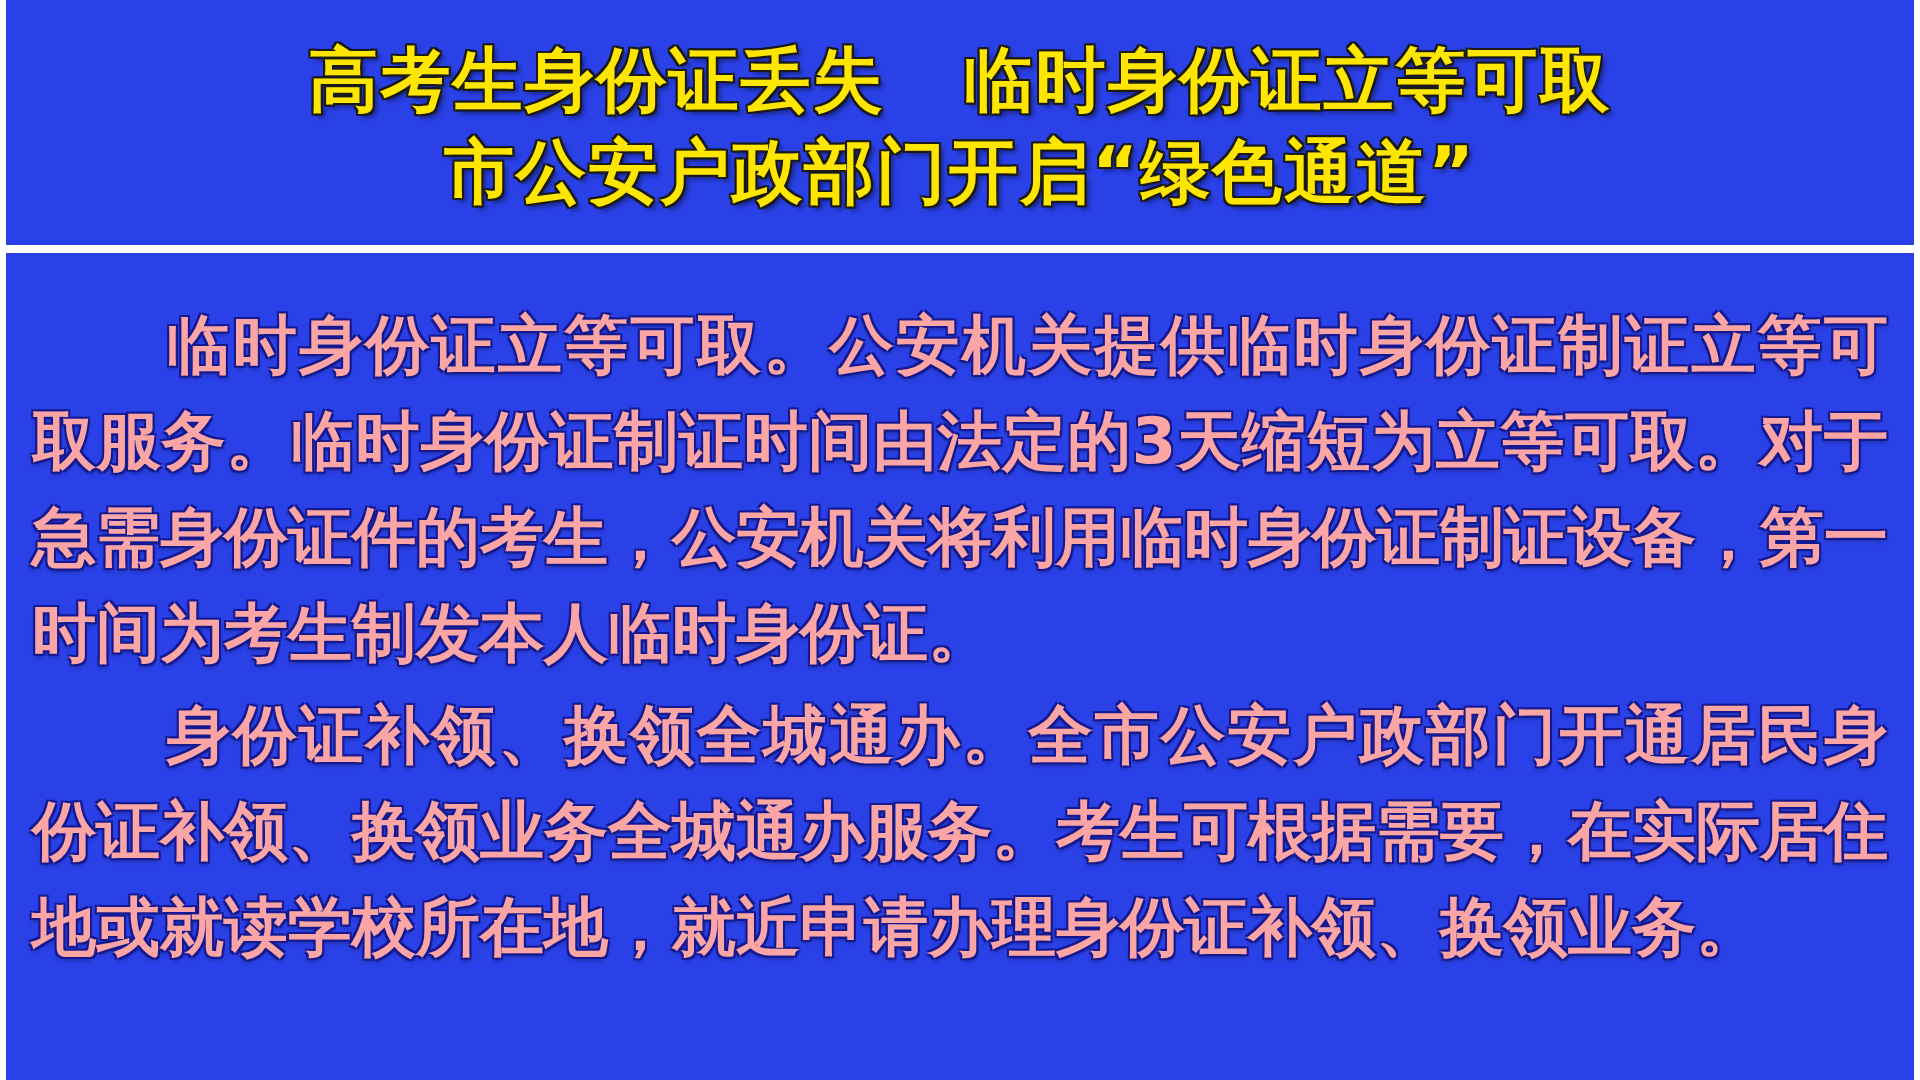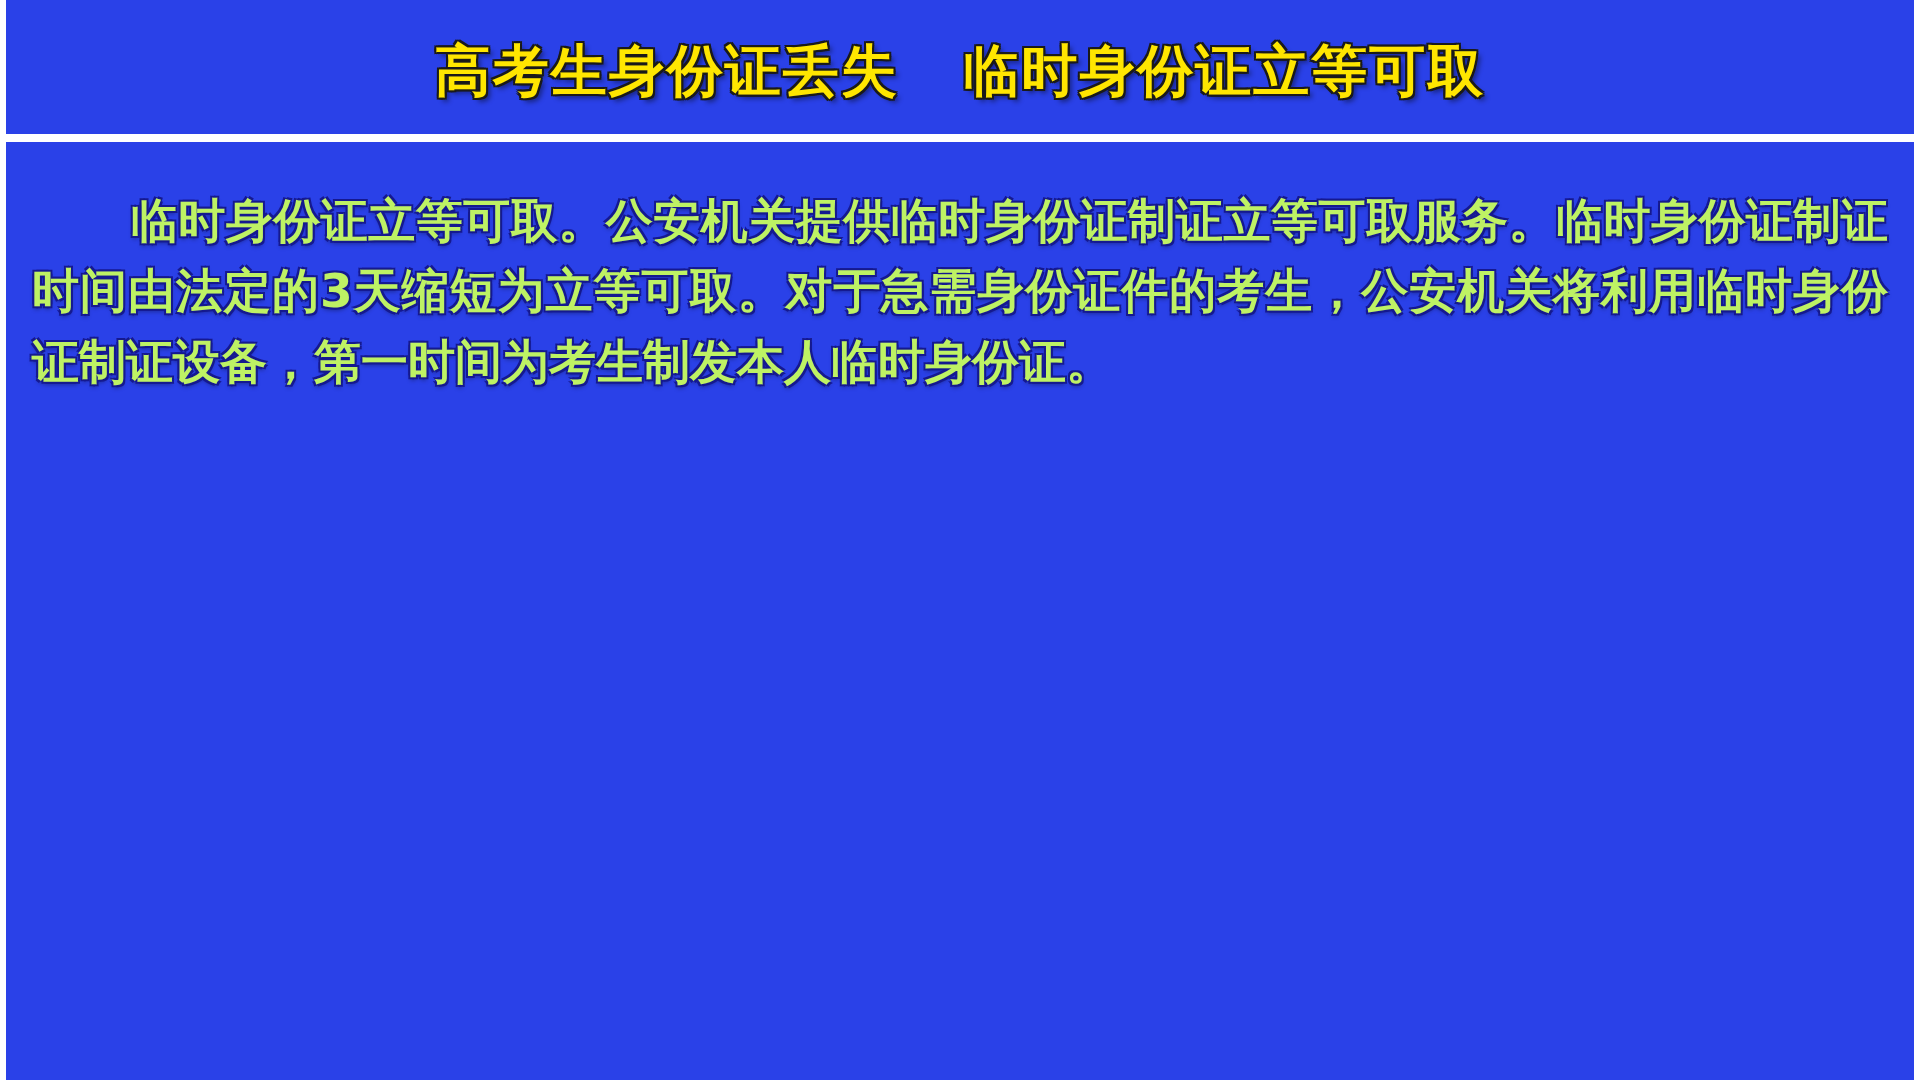--- a/index.html
+++ b/index.html
@@ -37,21 +37,21 @@
     margin: 0 6px;
     background: #2a41e8;
     padding: 34px 0 26px 0;
     text-align: center;
     flex: 0 0 auto;
   }
   .header-line {
     font-family: "DejaVu Sans", sans-serif;
     font-weight: bold;
     color: #ffe600;
-    font-size: 56px;
+    font-size: 70px;
     line-height: 1.32;
     letter-spacing: 2px;
     white-space: pre;
     text-shadow:
       -2px -2px 0 #1a1a1a,
        2px -2px 0 #1a1a1a,
       -2px  2px 0 #1a1a1a,
        2px  2px 0 #1a1a1a,
        0px -2px 0 #1a1a1a,
        0px  2px 0 #1a1a1a,
@@ -69,22 +69,22 @@
     position: relative;
     margin: 0 6px 0 6px;
     background: #2a41e8;
     flex: 1 1 auto;
     padding: 44px 26px 20px 26px;
     box-sizing: border-box;
   }
   .para {
     font-family: "DejaVu Sans", sans-serif;
     font-weight: bold;
-    color: #bef264;
-    font-size: 47px;
+    color: #fca5a5;
+    font-size: 64px;
     line-height: 1.50;
     text-indent: 2.1em;
     letter-spacing: 0px;
     margin: 0 0 6px 0;
     text-align: justify;
     text-justify: inter-character;
     text-shadow:
       -2px -2px 0 #15198f,
        2px -2px 0 #15198f,
       -2px  2px 0 #15198f,
@@ -96,21 +96,23 @@
 </head>
 <body>
 
 <div class="poster">
 
   <div class="side-rail left"></div>
   <div class="side-rail right"></div>
 
   <div class="header-band">
     <div class="header-line">高考生身份证丢失   临时身份证立等可取</div>
+    <div class="header-line">市公安户政部门开启“绿色通道”</div>
   </div>
 
   <div class="divider"></div>
 
   <div class="body-band">
     <p class="para">临时身份证立等可取。公安机关提供临时身份证制证立等可取服务。临时身份证制证时间由法定的3天缩短为立等可取。对于急需身份证件的考生，公安机关将利用临时身份证制证设备，第一时间为考生制发本人临时身份证。</p>
+    <p class="para">身份证补领、换领全城通办。全市公安户政部门开通居民身份证补领、换领业务全城通办服务。考生可根据需要，在实际居住地或就读学校所在地，就近申请办理身份证补领、换领业务。</p>
   </div>
 
 </div>
 
 </body></html>

